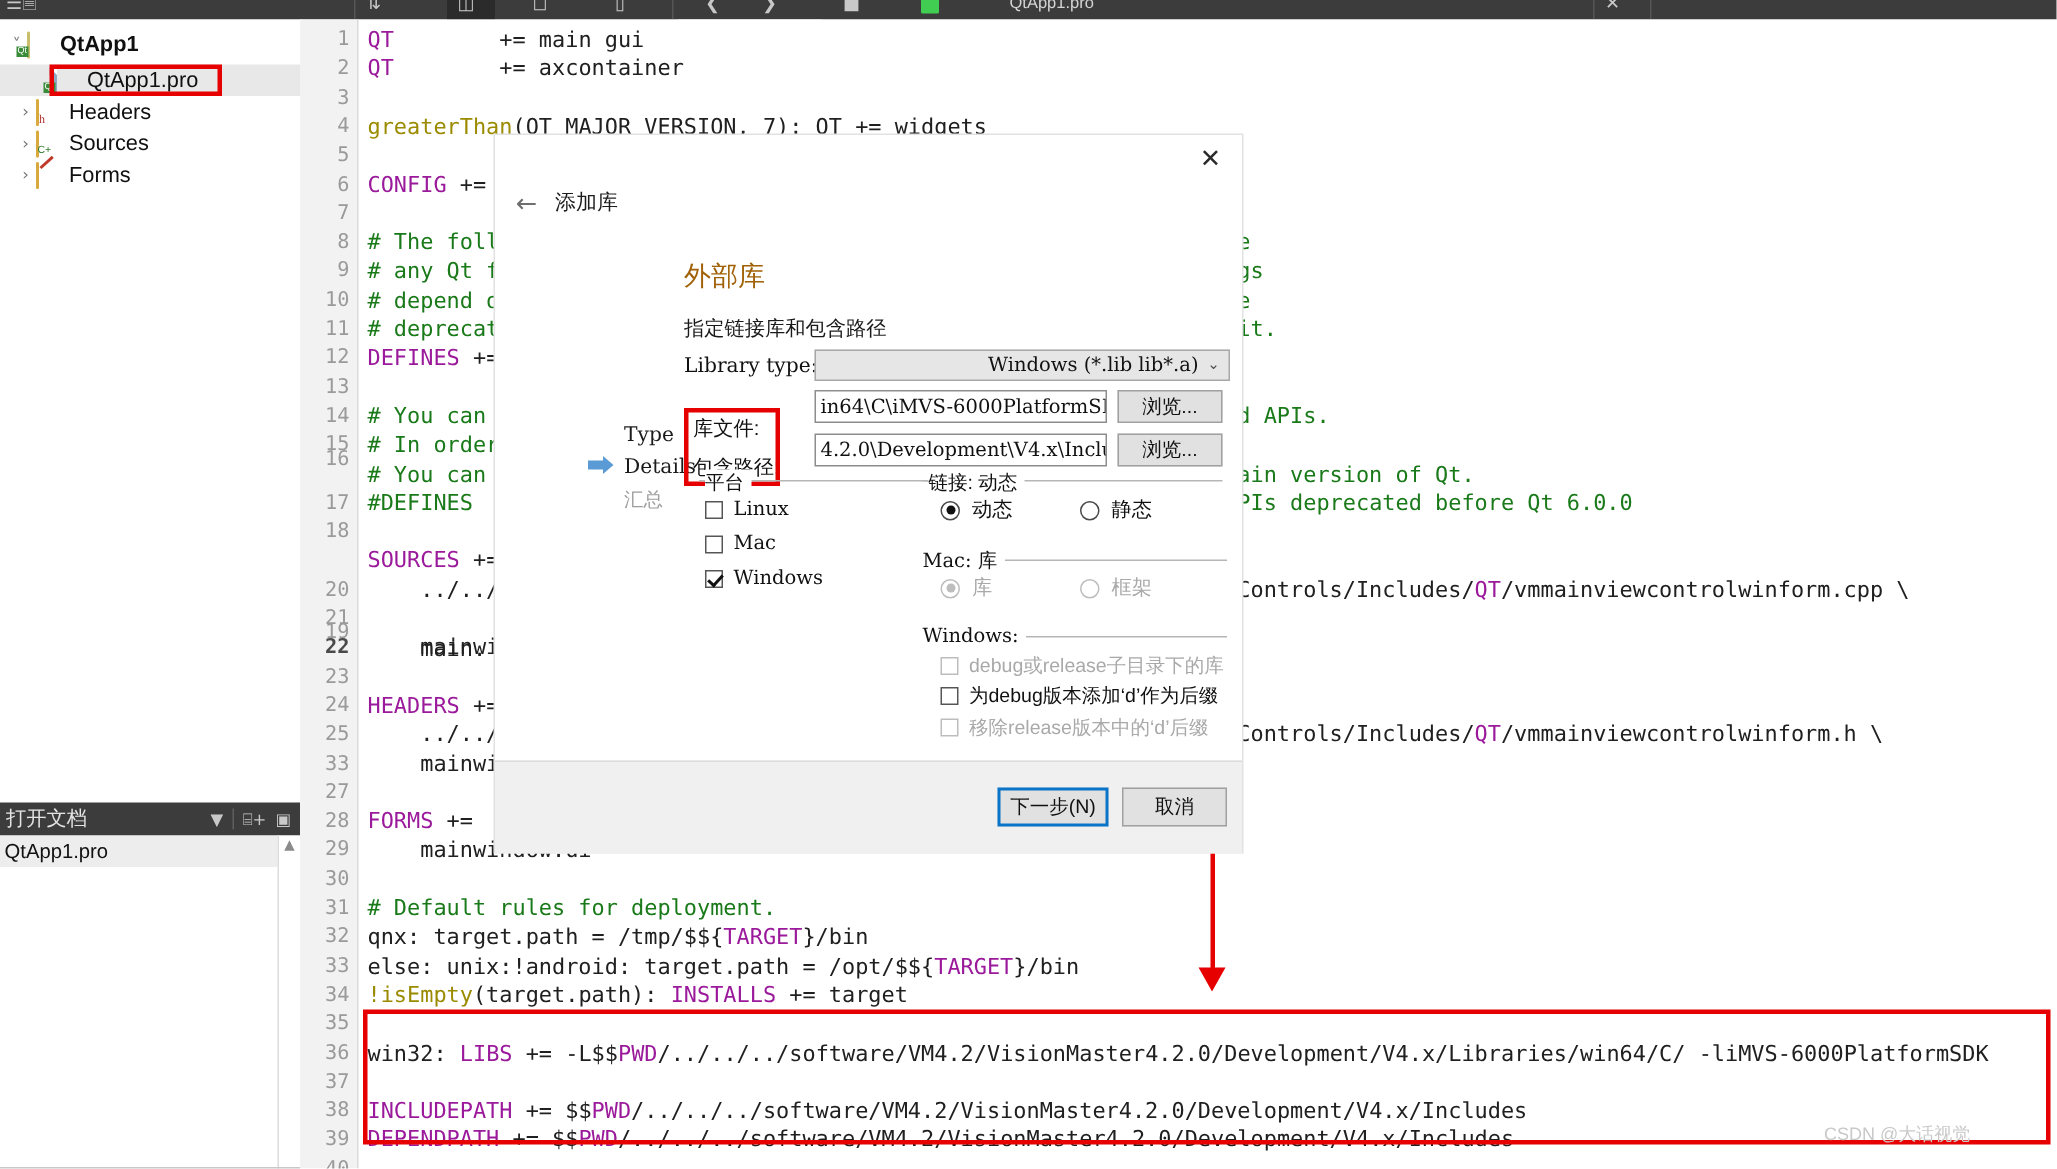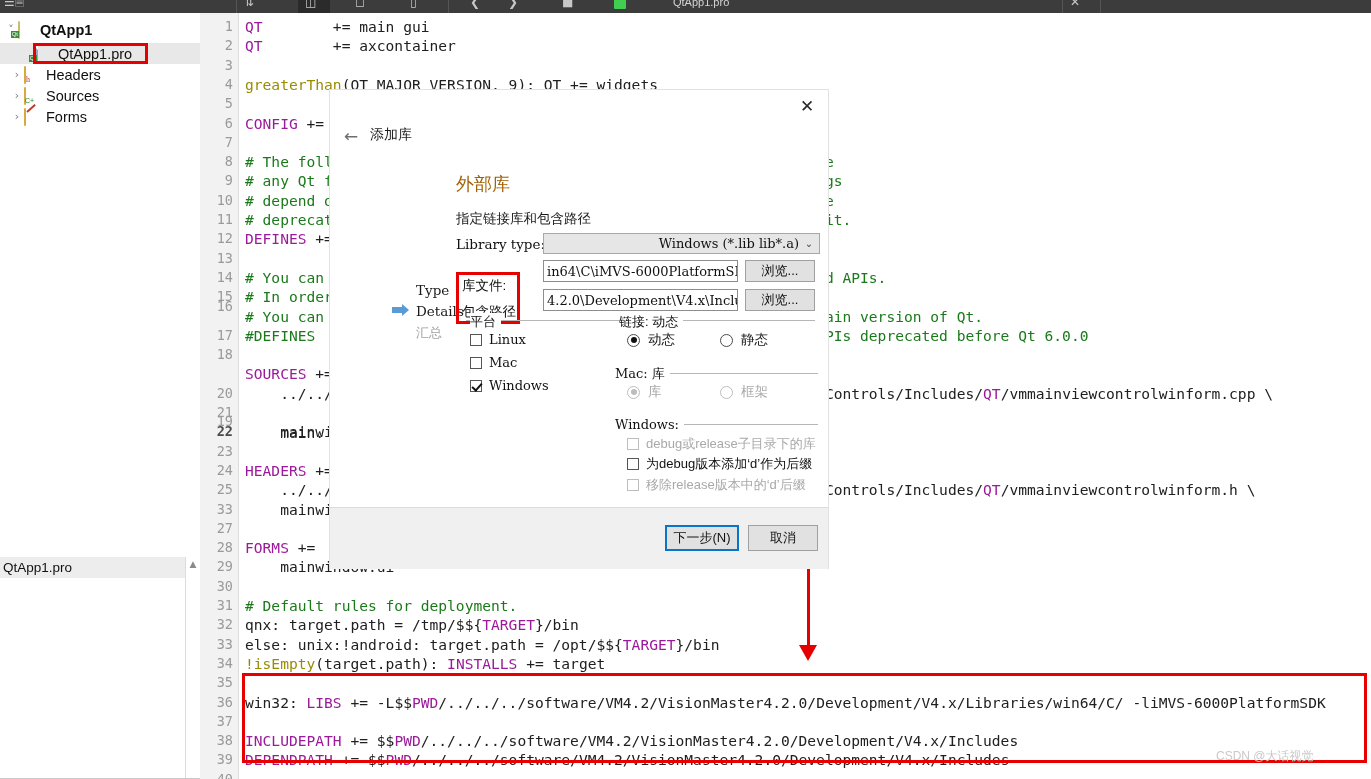--- a/index.html
+++ b/index.html
@@ -323,20 +323,27 @@
   <div class="tree-row" style="top:93px;padding-left:10px;">
     <span class="tree-arrow">›</span>
     <span class="tree-ico"><span class="ico-folder-f"></span></span>
     <span class="tree-label">Forms</span>
   </div>
 
   <div id="pro-highlight-box"></div>
 </div>
 
 <div id="opendocs" style="top:535px;">
+  <div id="opendocs-header">
+    <span id="opendocs-title">打开文档</span>
+    <span class="od-btn">▼</span>
+    <span id="opendocs-sep"></span>
+    <span class="od-btn">⌸+</span>
+    <span class="od-btn">▣</span>
+  </div>
   <div id="opendocs-item">QtApp1.pro</div>
   <div id="opendocs-scroll">
     <span class="sb-up">▲</span>
   </div>
   <div id="opendocs-bottomline"></div>
 </div>
 
 <div id="editor">
   <div id="gutter">
       <div class="ln" style="top: 4px;">1</div>
@@ -377,21 +384,21 @@
       <div class="ln" style="top: 679.5px;">36</div>
       <div class="ln" style="top: 698.8px;">37</div>
       <div class="ln" style="top: 718.1px;">38</div>
       <div class="ln" style="top: 737.4px;">39</div>
       <div class="ln" style="top: 756.7px;">40</div>
     </div>
   <div id="code-lines">
       <div class="code" style="top: 4px;"><span class="k-kw">QT</span><span class="k-pl">        += main gui</span></div>
       <div class="code" style="top: 23.3px;"><span class="k-kw">QT</span><span class="k-pl">        += axcontainer</span></div>
       <div class="code" style="top: 42.6px;"></div>
-      <div class="code" style="top: 61.9px;"><span class="k-fn">greaterThan</span><span class="k-pl">(QT_MAJOR_VERSION, 9): QT += widgets</span></div>
+      <div class="code" style="top: 61.9px;"><span class="k-fn">greaterThan</span><span class="k-pl">(QT_MAJOR_VERSION, 7): QT += widgets</span></div>
       <div class="code" style="top: 81.2px;"></div>
       <div class="code" style="top: 100.5px;"><span class="k-kw">CONFIG</span><span class="k-pl"> +=</span></div>
       <div class="code" style="top: 119.8px;"></div>
       <div class="code" style="top: 139.1px;"><span class="k-cm"># The following define makes your compiler emit warnings if you use</span></div>
       <div class="code" style="top: 158.4px;"><span class="k-cm"># any Qt feature that has been marked deprecated (the exact warnings</span></div>
       <div class="code" style="top: 177.7px;"><span class="k-cm"># depend on your compiler). Please consult the documentation of the</span></div>
       <div class="code" style="top: 197px;"><span class="k-cm"># deprecated API in order to know how to port your code away from it.</span></div>
       <div class="code" style="top: 216.3px;"><span class="k-kw">DEFINES</span><span class="k-pl"> +=</span></div>
       <div class="code" style="top: 235.6px;"></div>
       <div class="code" style="top: 254.9px;"><span class="k-cm"># You can also make your code fail to compile if it uses deprecated APIs.</span></div>

